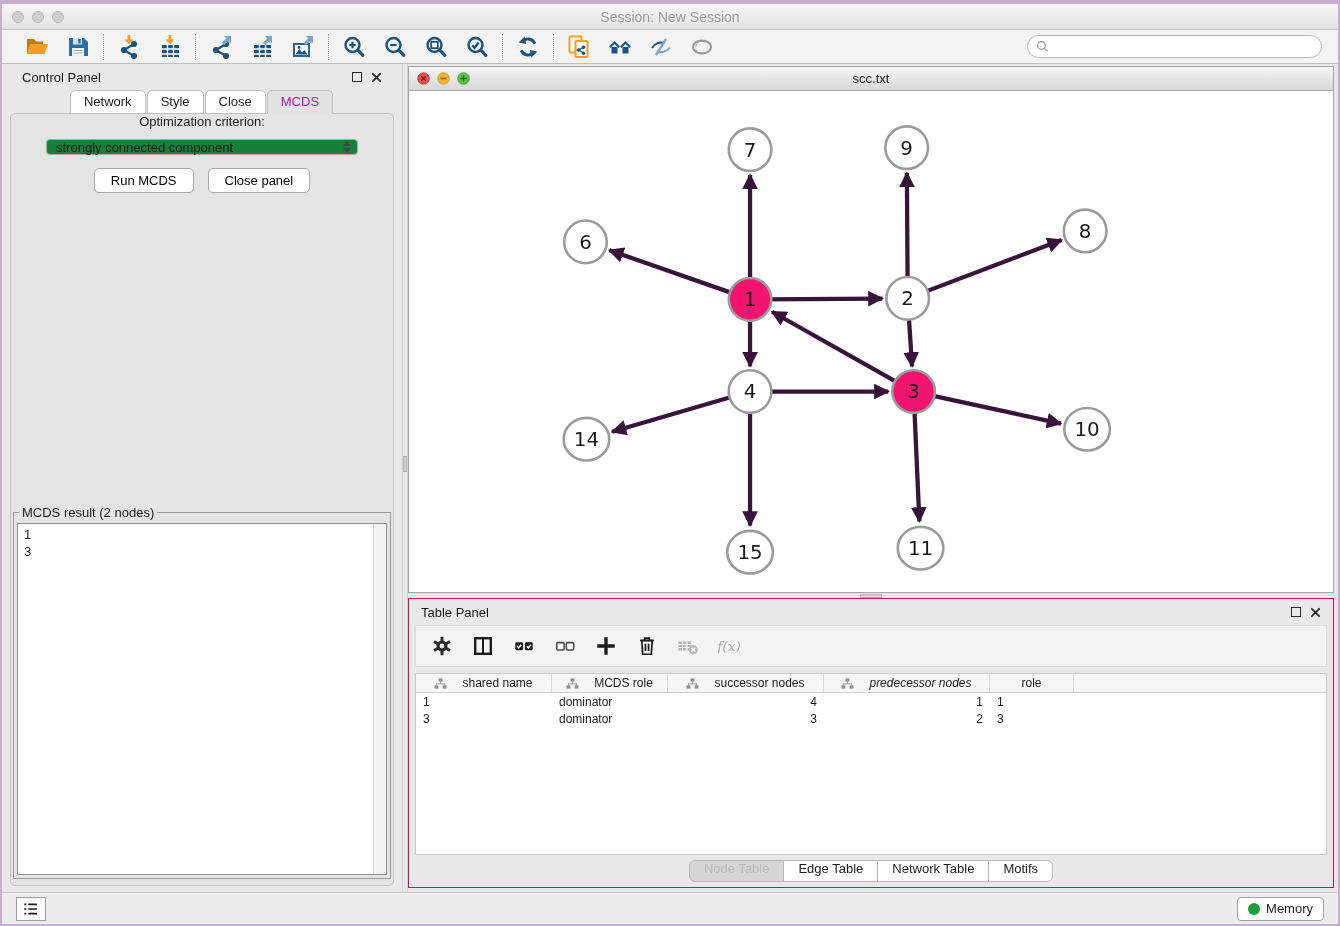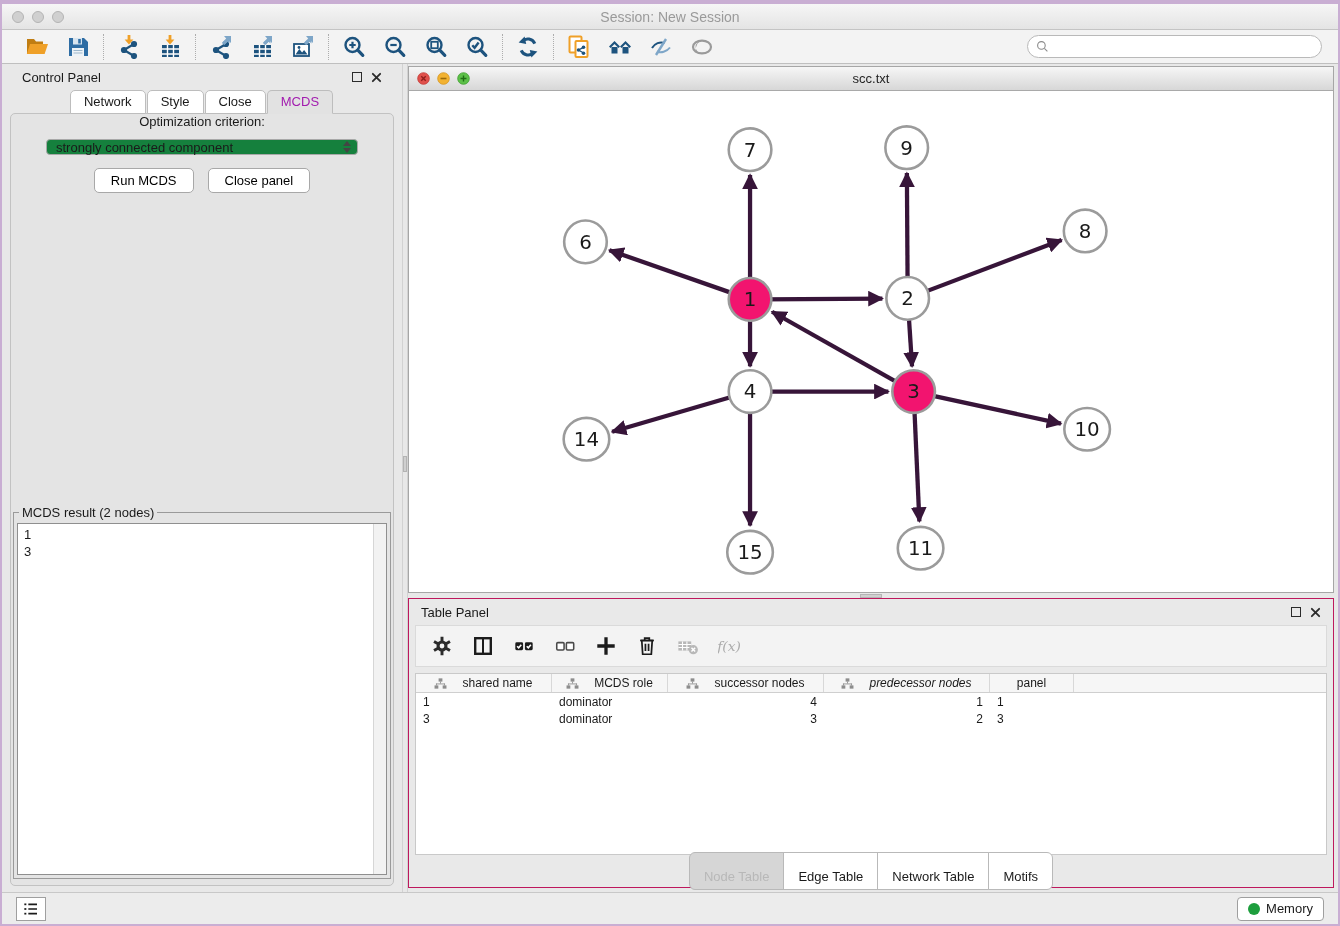--- a/index.html
+++ b/index.html
@@ -72,21 +72,21 @@
   .tp-icon { width:22px; height:22px; display:block; cursor:pointer; }
   .tp-icon.disabled { cursor:default; }
   .tp-table { flex:1; min-height:0; margin:6px 6px 0; background:#fff; border:1px solid #c9c9c9; display:flex; flex-direction:column; overflow:hidden; }
   .t-head { display:flex; background:#f6f6f6; border-bottom:1px solid #cfcfcf; height:19px; flex:none; font-size:12px; }
   .t-hcell { display:flex; align-items:center; justify-content:center; gap:15px; border-right:1px solid #d8d8d8; cursor:pointer; }
   .t-hcell .tree { width:13px; height:13px; display:block; }
   .t-body { flex:1; overflow:hidden; }
   .t-row { display:flex; height:17px; align-items:center; font-size:12px; cursor:pointer; }
   .t-cell { padding:0 7px; overflow:hidden; white-space:nowrap; }
   .tp-tabs { height:32px; flex:none; display:flex; align-items:center; justify-content:center; }
-  .tp-tab { font-size:13px; padding:16px 14px 5px; background:#fff; border:1px solid #b9b9b9; margin-left:-1px; cursor:pointer; }
+  .tp-tab { font-size:13px; padding:0 14px 5px; background:#fff; border:1px solid #b9b9b9; margin-left:-1px; cursor:pointer; }
   .tp-tab:first-child { border-radius:6px 0 0 6px; margin-left:0; }
   .tp-tab:last-child { border-radius:0 6px 6px 0; }
   .tp-tab.selected { background:#d6d6d6; color:#b8b8b8; }
 
   
   .statusbar { height:32px; flex:none; background:#ececec; border-top:1px solid #c8c8c8; display:flex; align-items:center; padding:0 14px; }
   .status-left-btn { width:30px; height:24px; background:#fff; border:1px solid #9f9f9f; display:flex; align-items:center; justify-content:center; cursor:pointer; }
   .status-left-btn .icon { width:18px; height:16px; }
   .memory-btn { margin-left:auto; height:24px; background:#fff; border:1px solid #9f9f9f; border-radius:4px; display:flex; align-items:center; gap:6px; padding:0 10px; font-size:13px; cursor:pointer; }
   .mem-dot { width:12px; height:12px; border-radius:50%; background:#1d9e3d; display:block; }
@@ -546,21 +546,21 @@
                       <path d="M11.2 8.5h1.6V12h-1.6z"></path>
                       <path d="M4 12h16v1.6H4z"></path>
                       <path d="M3.6 12h1.6v3.5H3.6zM18.8 12h1.6v3.5h-1.6z"></path>
                       <rect x="1" y="15.5" width="7" height="6"></rect>
                       <rect x="16" y="15.5" width="7" height="6"></rect>
                     </g>
                   </svg></span>
                 <span>predecessor nodes</span>
               </span>
               <span class="t-hcell" style="width: 84px;">
-                <span>panel</span>
+                <span>role</span>
               </span>
               <span class="t-hcell" style="flex: 1 1 0%; border-right: none;"></span>
             </div>
           <div class="t-body">
               <div class="t-row">
                 <span class="t-cell" style="width: 136px; text-align: left;">1</span>
                 <span class="t-cell" style="width: 116px; text-align: left;">dominator</span>
                 <span class="t-cell" style="width: 156px; text-align: right;">4</span>
                 <span class="t-cell" style="width: 166px; text-align: right;">1</span>
                 <span class="t-cell" style="width: 84px; text-align: left;">1</span>

